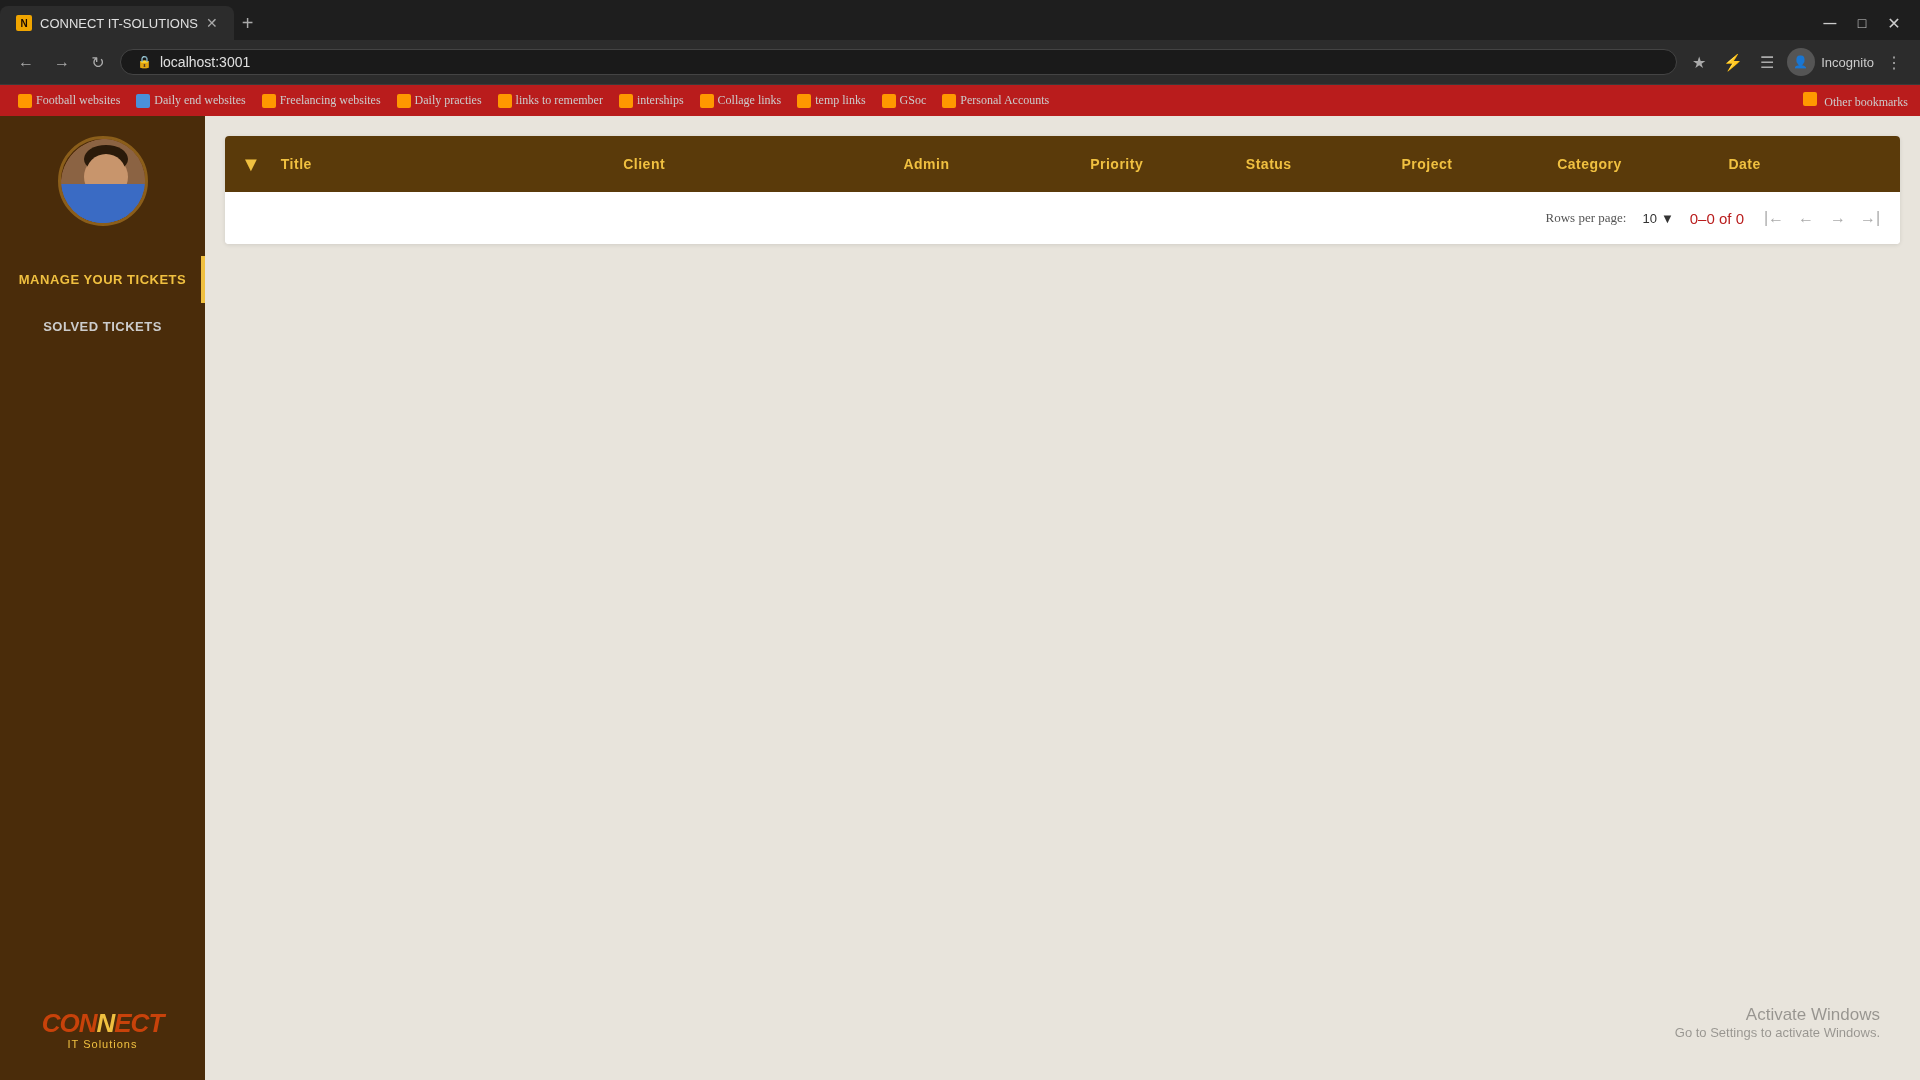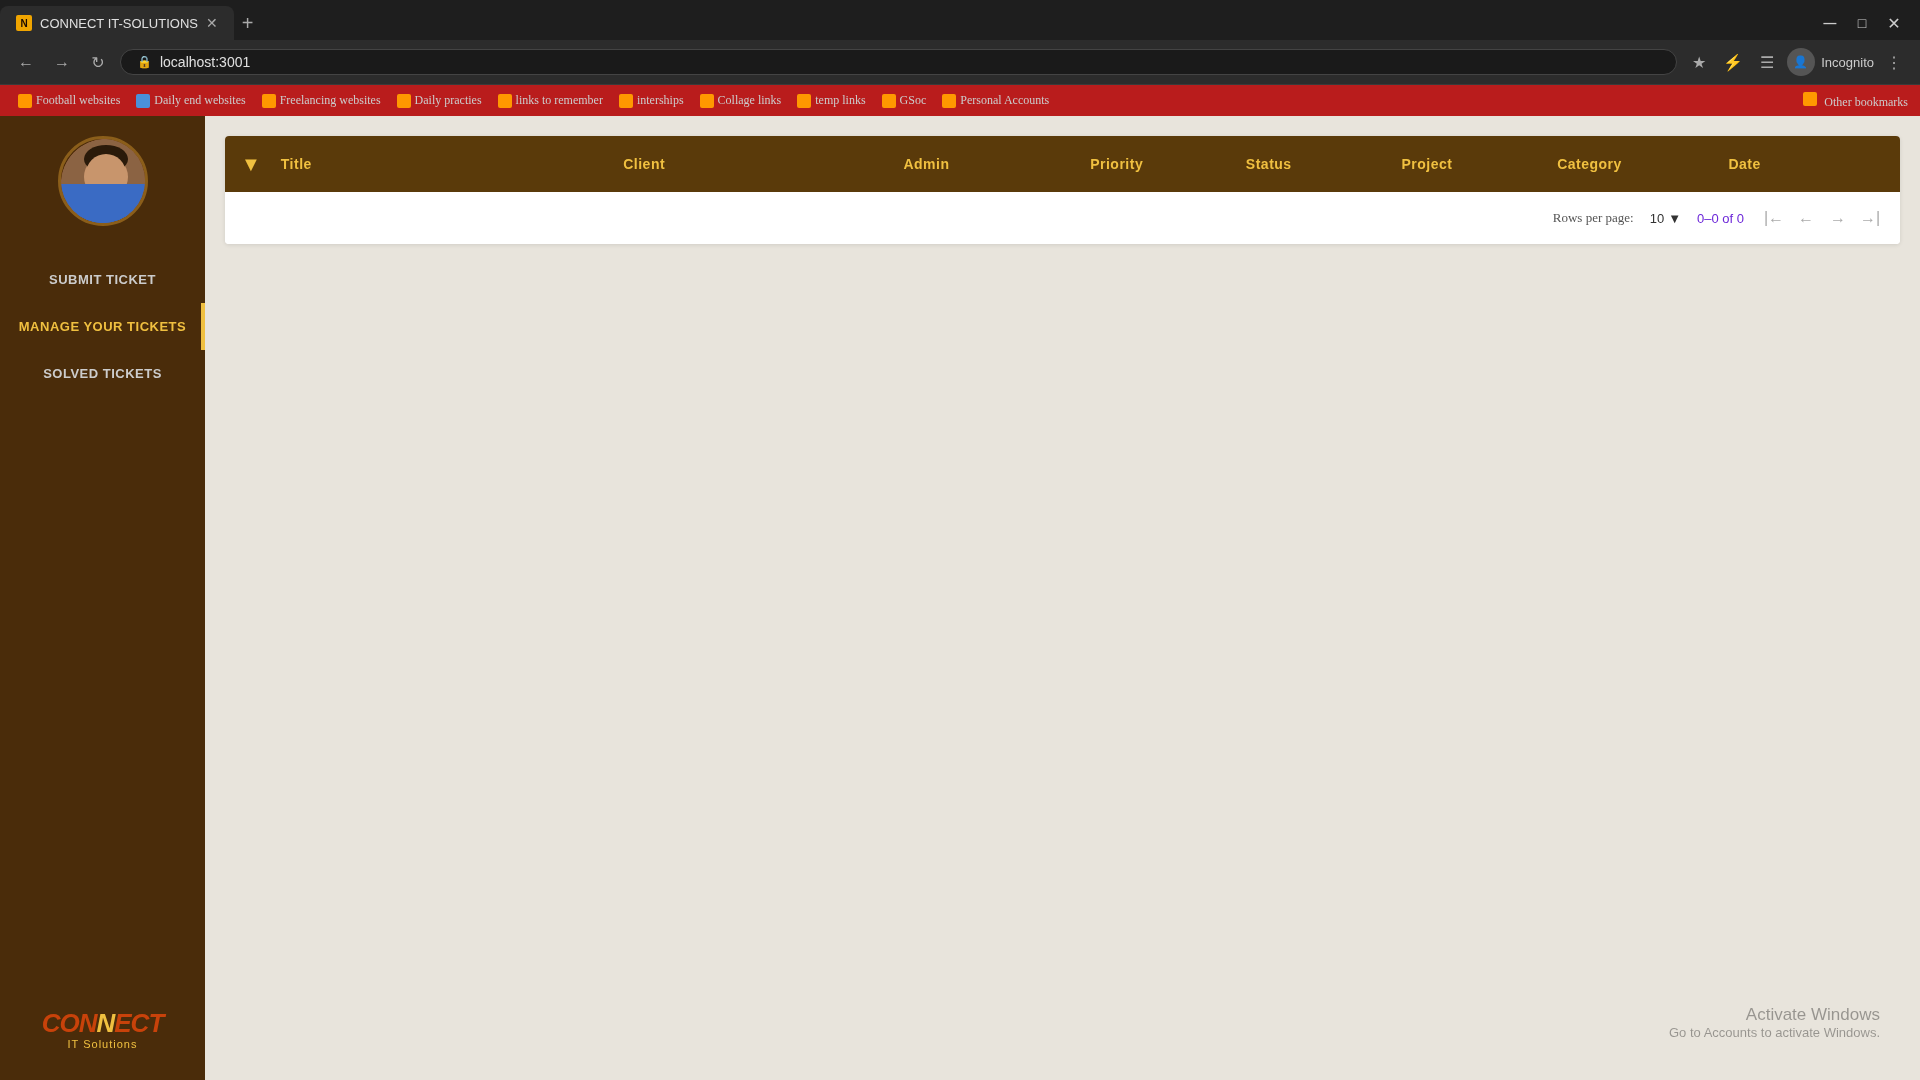--- a/index.html
+++ b/index.html
@@ -261,21 +261,21 @@
       font-size: 13px;
       color: #555;
       background: #fff;
       height: 52px;
     }
     .rows-label { color: #555; font-family: Liberation Serif, serif; }
     .rows-select {
       display: flex; align-items: center; gap: 4px;
       font-size: 13px; color: #333;
     }
-    .page-info { color: #6d28d9; font-size: 13px; }
+    .page-info { color: #b91c1c; font-size: 15px; }
     .page-nav {
       display: flex; gap: 4px; align-items: center;
     }
     .page-nav-btn {
       background: none; border: none; color: #aaa; font-size: 16px; cursor: pointer;
       width: 28px; height: 28px; display: flex; align-items: center; justify-content: center;
     }
 
     
     .activate-windows {
@@ -397,23 +397,20 @@
           <rect x="13" y="75" width="64" height="20" fill="#3a6bc4"></rect>
 
           <circle cx="38" cy="37" r="3" fill="#2a1a0a"></circle>
           <circle cx="52" cy="37" r="3" fill="#2a1a0a"></circle>
 
           <path d="M38 46 Q45 52 52 46" stroke="#8B5E3A" stroke-width="2" fill="none"></path>
         </svg>
       </div>
     </div>
 
-    <div class="nav-item">
-      <span>SUBMIT TICKET</span>
-    </div>
     <div class="nav-item active">
       <span>MANAGE YOUR TICKETS</span>
     </div>
     <div class="nav-item">
       <span>SOLVED TICKETS</span>
     </div>
 
     <div class="sidebar-logo">
       <div class="logo-text">
         CON<span class="logo-n" style="color:#f0c040;">N</span>ECT
@@ -466,14 +463,14 @@
           <button class="page-nav-btn">→</button>
           <button class="page-nav-btn">→|</button>
         </div>
       </div>
     </div>
   </div>
 </div>
 
 <div class="activate-windows">
   <div class="activate-windows-title">Activate Windows</div>
-  <div class="activate-windows-sub">Go to Accounts to activate Windows.</div>
+  <div class="activate-windows-sub">Go to Settings to activate Windows.</div>
 </div>
 
 </body></html>

